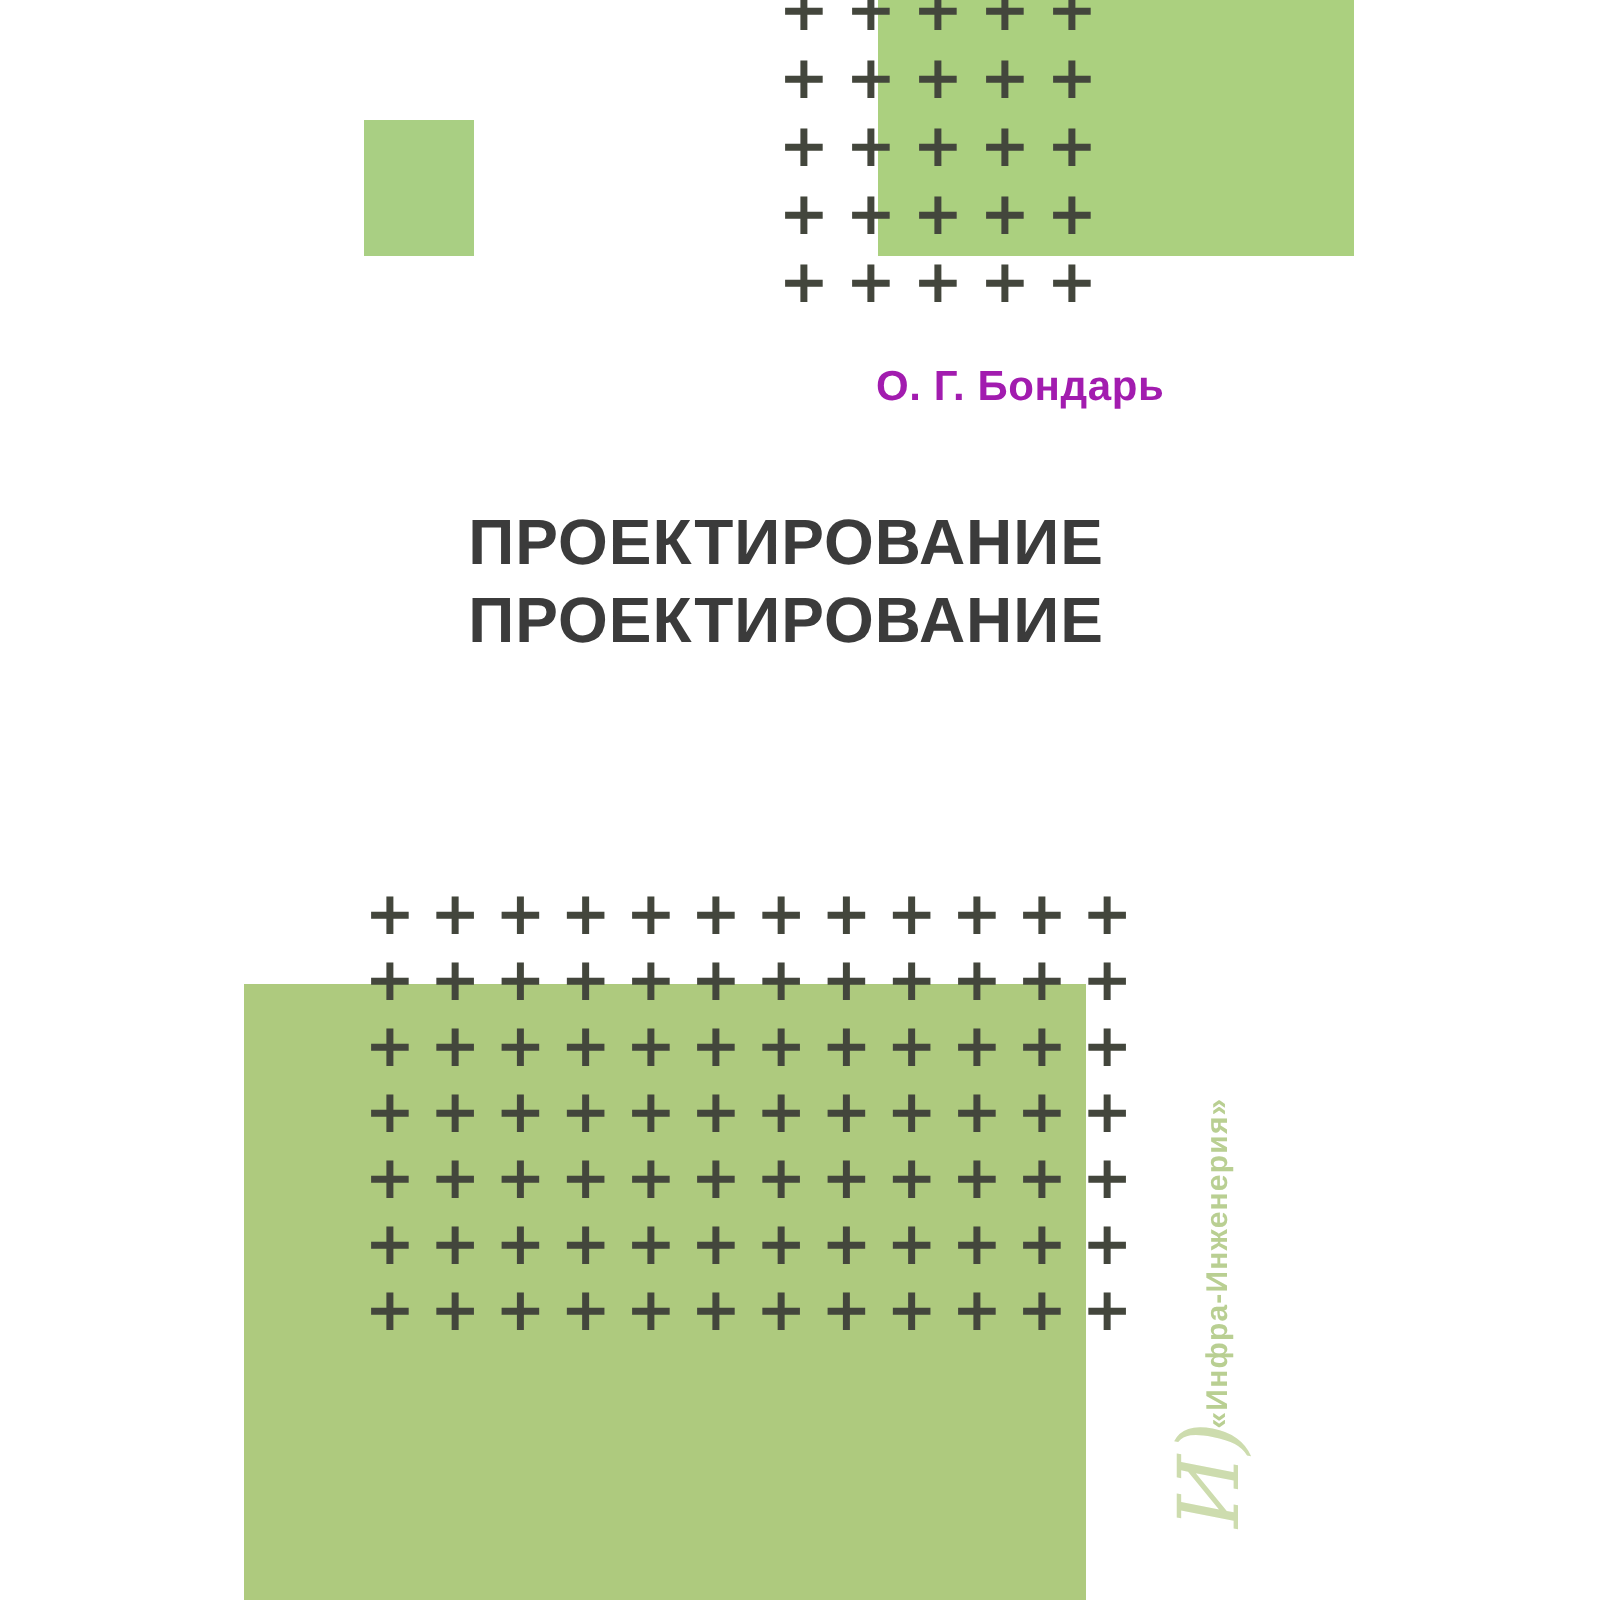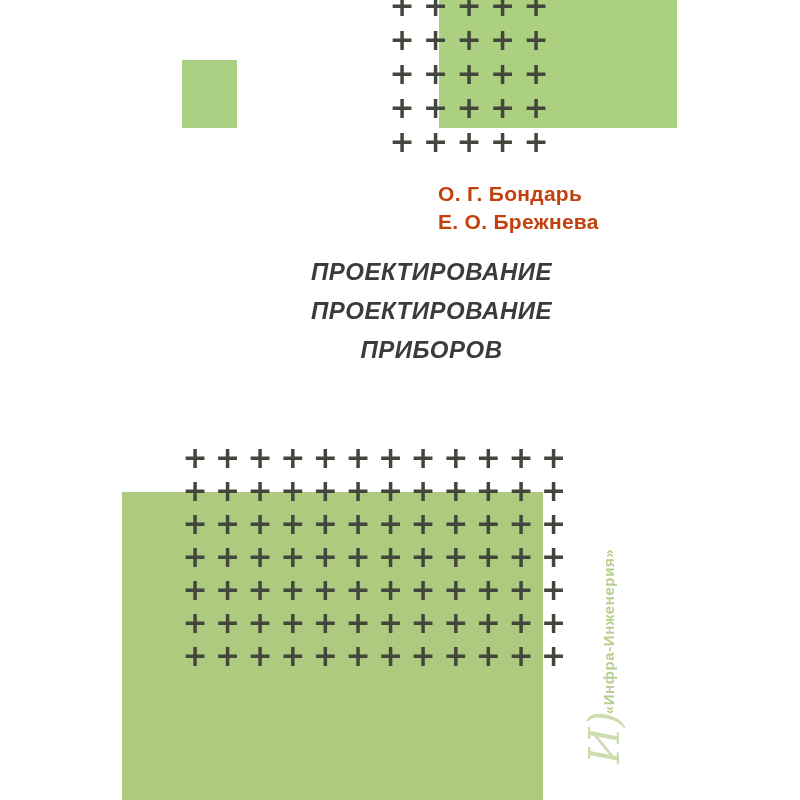--- a/index.html
+++ b/index.html
@@ -16,22 +16,22 @@
   .pattern span {
     position:absolute; transform:translate(-50%,-50%);
     font-family:"DejaVu Sans", sans-serif; font-weight:bold; line-height:1;
   }
 
   .authors {
     position:absolute; left:438px; top:180px;
     font-size:21px; font-weight:bold; line-height:28px; letter-spacing:0.3px;
   }
   .title {
-    position:absolute; right:248px; top:252px; text-align:center;
-    font-size:24px; font-weight:bold; line-height:39px; letter-spacing:0.5px;font-style:italic;
+    position:absolute; right:248px; top:252px; text-align:right;
+    font-size:32px; font-weight:bold; line-height:39px; letter-spacing:0.5px;
   }
   .anchor {
     position:absolute; width:0; height:0;
     display:flex; align-items:center; justify-content:center;
   }
   .pub-anchor  { left:609px; top:631px; }
   .logo-anchor { left:604px; top:737px; }
   .pub-text {
     white-space:nowrap; transform:rotate(-90deg);
     font-size:15px; font-weight:bold; letter-spacing:0.6px;
@@ -161,29 +161,27 @@
       <span style="left: 325.4px; top: 656px; font-size: inherit;">+</span>
       <span style="left: 358px; top: 656px; font-size: inherit;">+</span>
       <span style="left: 390.6px; top: 656px; font-size: inherit;">+</span>
       <span style="left: 423.2px; top: 656px; font-size: inherit;">+</span>
       <span style="left: 455.8px; top: 656px; font-size: inherit;">+</span>
       <span style="left: 488.4px; top: 656px; font-size: inherit;">+</span>
       <span style="left: 521px; top: 656px; font-size: inherit;">+</span>
       <span style="left: 553.6px; top: 656px; font-size: inherit;">+</span>
     </div>
 
-  <div class="authors" style="color: #c2410c;">
+  <div class="authors" style="color: #a21caf;">
     <div>О. Г. Бондарь</div>
-    <div>Е. О. Брежнева</div>
   </div>
 
   <div class="title" style="color: rgb(59, 59, 59);">
     <div>ПРОЕКТИРОВАНИЕ</div>
     <div>ПРОЕКТИРОВАНИЕ</div>
-    <div>ПРИБОРОВ</div>
   </div>
 
   <div class="anchor pub-anchor">
     <span class="pub-text" style="color: rgb(185, 207, 146);">«Инфра-Инженерия»</span>
   </div>
 
   <div class="anchor logo-anchor">
     <span class="pub-logo" style="color: rgb(205, 220, 174);">И)</span>
   </div>
 

